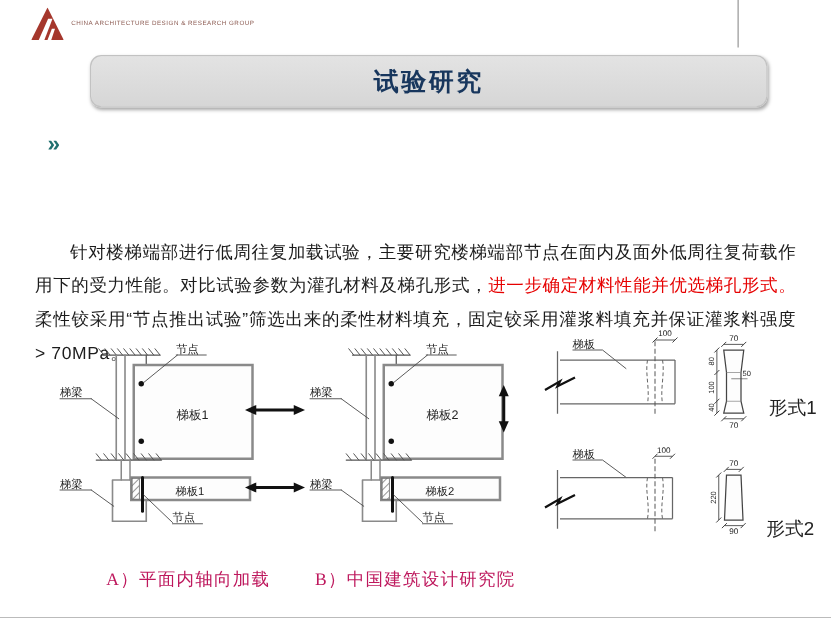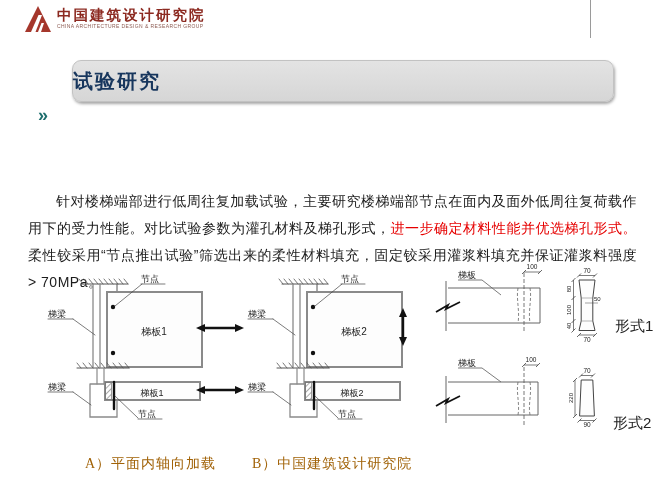--- a/index.html
+++ b/index.html
@@ -9,57 +9,56 @@
   }
   
   .logo{position:absolute;left:25px;top:6px;display:flex;align-items:center;gap:6px;}
   .logo-textcol{display:flex;flex-direction:column;line-height:1.05;}
   .logo-cn{font-size:14.5px;font-weight:bold;color:#8c2a21;letter-spacing:2px;white-space:nowrap;}
   .logo-en{font-size:5px;color:#8c5b52;letter-spacing:0.4px;white-space:nowrap;margin-top:1px;}
   
   .top-line{position:absolute;left:590px;top:0;width:1px;height:38px;background:#9a9a9a;}
   
   .banner{
-    position:absolute;left:72px;top:60px;width:540px;height:40px;border-radius:9px;
+    position:absolute;left:72px;top:44px;width:540px;height:40px;border-radius:9px;
     background:linear-gradient(#e3e3e3,#d6d6d6);border:1px solid #c2c2c2;
     box-shadow:1px 2px 3px rgba(0,0,0,0.35);
-    display:flex;align-items:center;
+    display:flex;align-items:center;justify-content:center;
   }
   .banner-title{font-size:20px;font-weight:bold;color:#17365d;letter-spacing:2px;}
   
   .section{position:absolute;left:38px;top:106px;display:flex;align-items:center;gap:9px;}
   .section-marker{font-size:18px;font-weight:bold;color:#1f6f6e;line-height:1;}
   .section-title{font-size:16px;font-weight:bold;color:#1f6f6e;letter-spacing:1px;}
   
   .bodytext{
     position:absolute;left:28px;top:141px;width:609px;
     font-size:14px;line-height:27px;color:#1c1c1c;
     text-align:justify;text-indent:2em;letter-spacing:0.5px;margin-top:47px;
   }
   .red{color:#e60000;}
   
   .figure-svg{position:absolute;left:35px;top:255px;}
   .figure-svg text{font-family:"Liberation Sans","DejaVu Sans",sans-serif;fill:#222;}
-  .caption{position:absolute;font-size:14px;color:#a16207;letter-spacing:1px;font-family:"Liberation Serif","DejaVu Serif",serif;}
+  .caption{position:absolute;font-size:14px;color:#be185d;letter-spacing:1px;font-family:"Liberation Serif","DejaVu Serif",serif;}
   .caption-a{left:85px;top:455px;}
   .caption-b{left:252px;top:455px;}
 </style>
 </head>
 <body>
 
 <div class="slide">
 
   <div class="logo">
     <svg width="26" height="26" viewBox="0 0 26 26">
       <polygon points="0,26 13,0 26,26" fill="#a5372c"></polygon>
       <polygon points="6,26 13.5,9 17,9 10.5,26" fill="#ffffff"></polygon>
       <polygon points="13,26 16.5,17 19,17 16,26" fill="#ffffff"></polygon>
     </svg>
     <div class="logo-textcol">
-      <span class="logo-cn">中国建筑设计研究院</span>
       <span class="logo-en">CHINA ARCHITECTURE DESIGN &amp; RESEARCH GROUP</span>
     </div>
   </div>
 
   <div class="top-line"></div>
 
   <div class="banner">
     <span class="banner-title">试验研究</span>
   </div>
 

